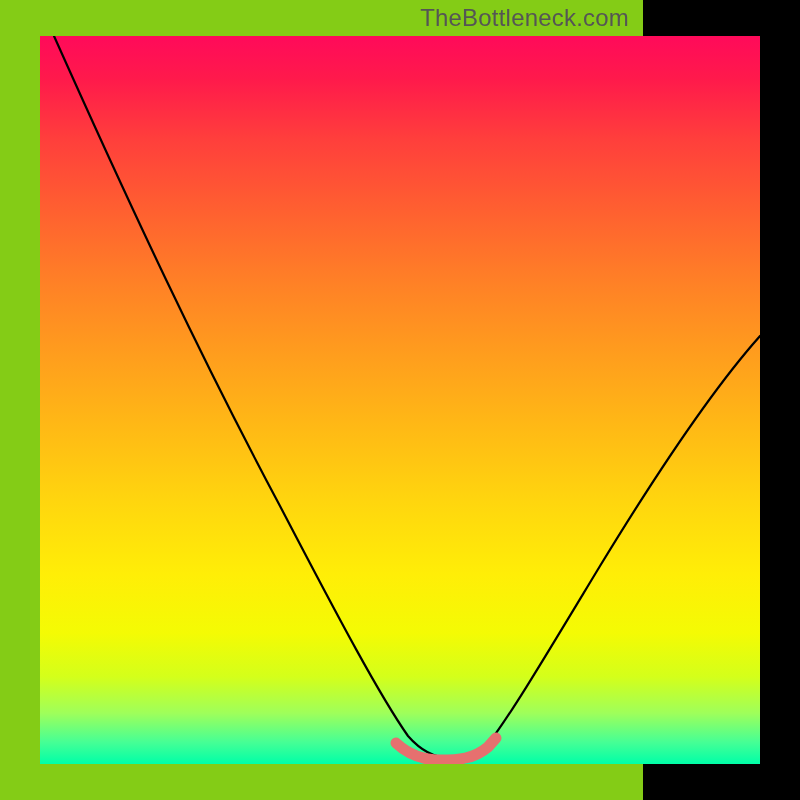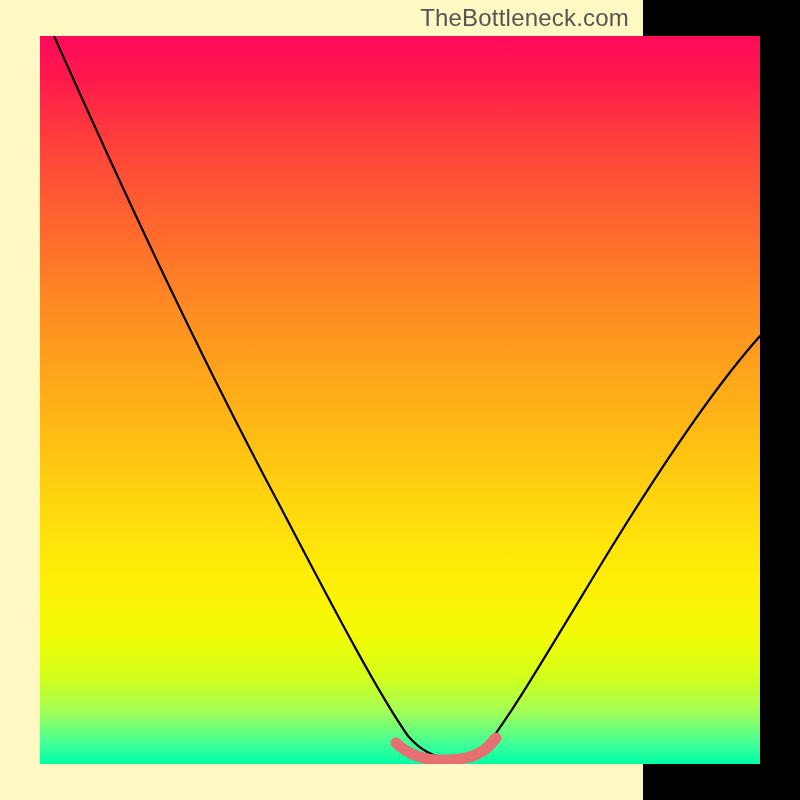--- a/index.html
+++ b/index.html
@@ -7,21 +7,21 @@
     padding: 0;
     width: 800px;
     height: 800px;
     background: #000;
     overflow: hidden;
   }
   .outer {
     position: relative;
     width: 643px;
     height: 800px;
-    background: #fef9c3;
+    background: #84cc16;
   }
   .watermark {
     position: absolute;
     top: 4px;
     right: 14px;
     color: #555;
     font-family: Arial, Helvetica, sans-serif;
     font-size: 24px;
     font-weight: 500;
     letter-spacing: 0.2px;

